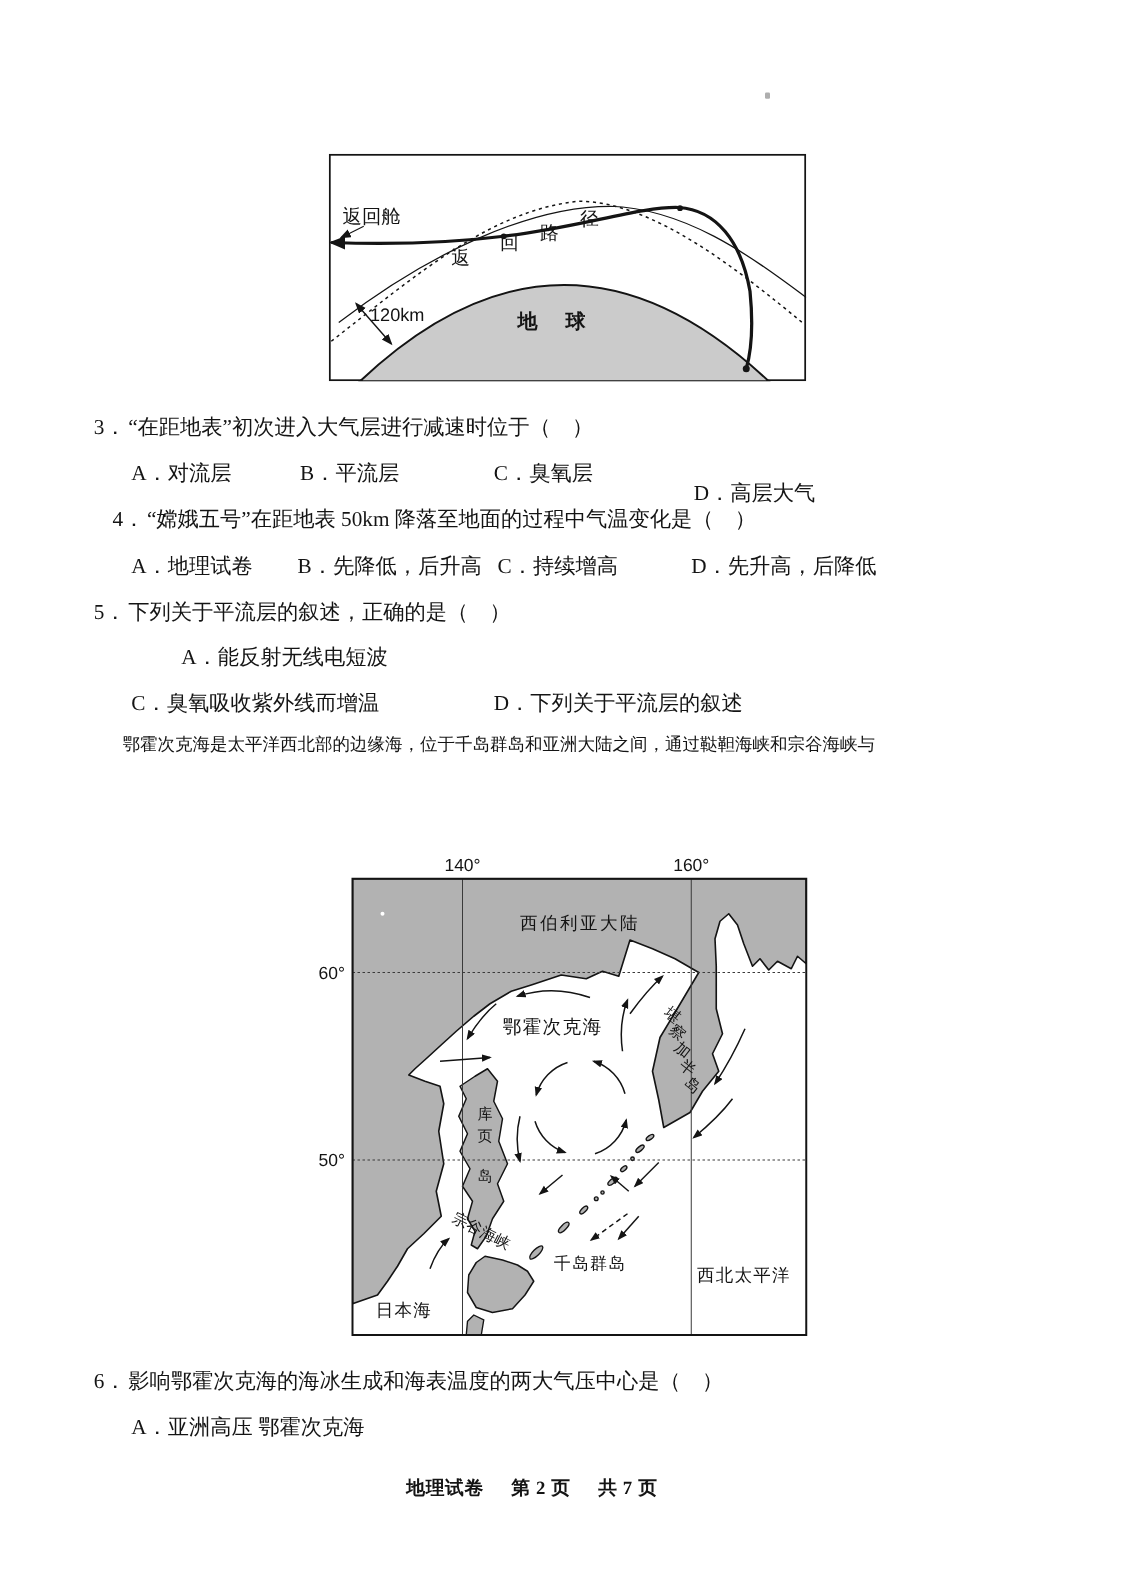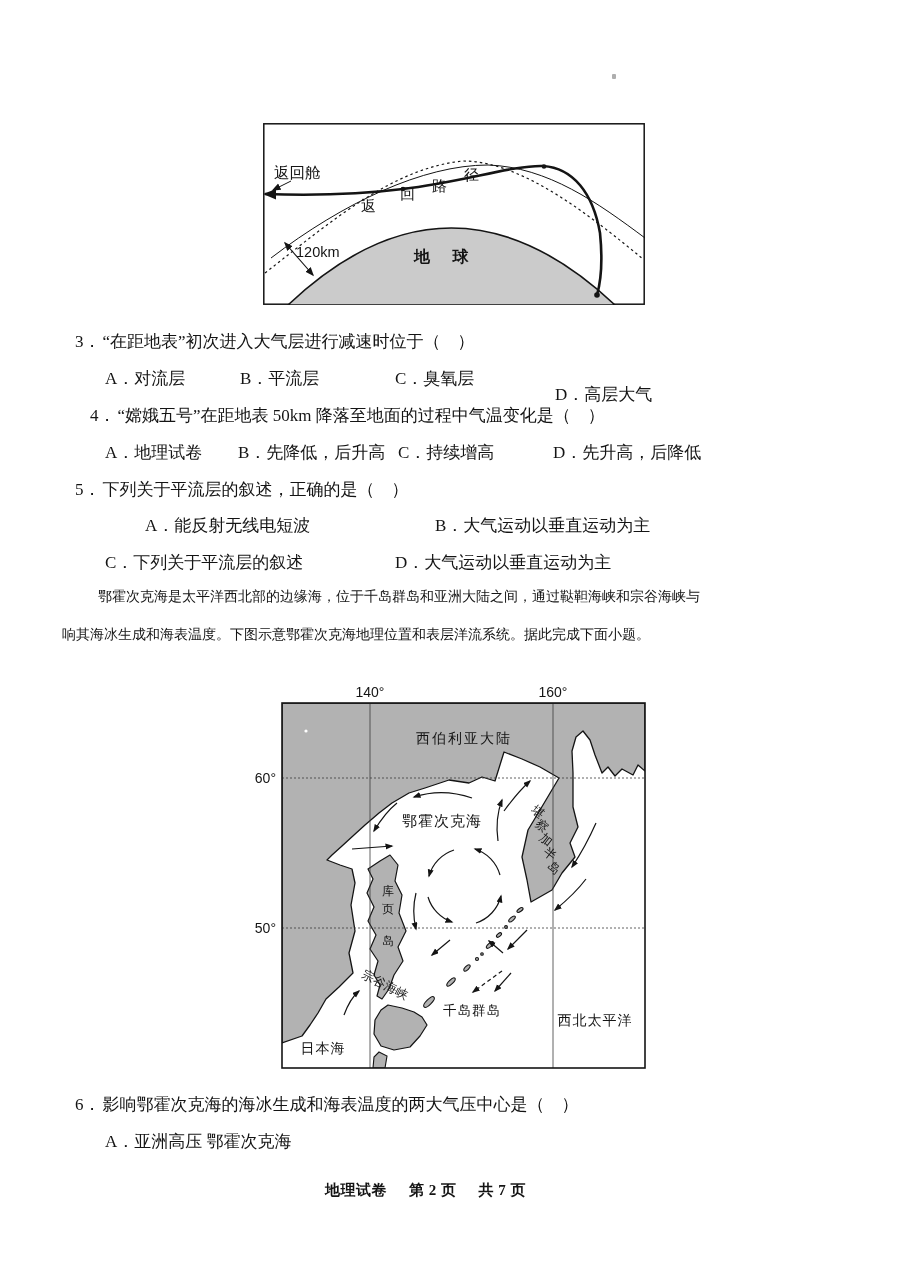--- a/index.html
+++ b/index.html
@@ -80,30 +80,28 @@
   <span class="opt" style="left:238px;"><span>B．</span><span>先降低，后升高</span></span>
   <span class="opt" style="left:398px;"><span>C．</span><span>持续增高</span></span>
   <span class="opt" style="left:553px;"><span>D．</span><span>先升高，后降低</span></span>
 </div>
 
 <div class="abs stem" style="left:75px; top:478px;">
   <span class="qnum">5．</span><span>下列关于平流层的叙述，正确的是（　）</span>
 </div>
 <div class="optrow" style="top:514px;margin-left:40px;">
   <span class="opt" style="left:105px;"><span>A．</span><span>能反射无线电短波</span></span>
-  <span class="opt" style="left:395px;"><span>B．</span><span>大气运动以垂直运动为主</span></span>
 </div>
 <div class="optrow" style="top:551px;">
-  <span class="opt" style="left:105px;"><span>C．</span><span>下列关于平流层的叙述</span></span>
-  <span class="opt" style="left:395px;"><span>D．</span><span>大气运动以垂直运动为主</span></span>
+  <span class="opt" style="left:105px;"><span>C．</span><span>臭氧吸收紫外线而增温</span></span>
+  <span class="opt" style="left:395px;"><span>D．</span><span>下列关于平流层的叙述</span></span>
 </div>
 
 <div class="abs passage" style="left:62px; top:578px; width:800px;">
   <div class="pline first">鄂霍次克海是太平洋西北部的边缘海，位于千岛群岛和亚洲大陆之间，通过鞑靼海峡和宗谷海峡与</div>
-  <div class="pline">响其海冰生成和海表温度。下图示意鄂霍次克海地理位置和表层洋流系统。据此完成下面小题。</div>
 </div>
 
 <svg class="abs" style="left:240px; top:683px;" width="420" height="395" viewBox="0 0 420 395">
   <defs>
     <marker id="cm" markerWidth="9" markerHeight="8" refX="6.5" refY="3" orient="auto-start-reverse" markerUnits="userSpaceOnUse">
       <path d="M0,0 L8,3 L0,6 Z" fill="#141414"></path>
     </marker>
     <clipPath id="mapclip">
         <rect x="42" y="20" width="363" height="365"></rect>
       </clipPath>

